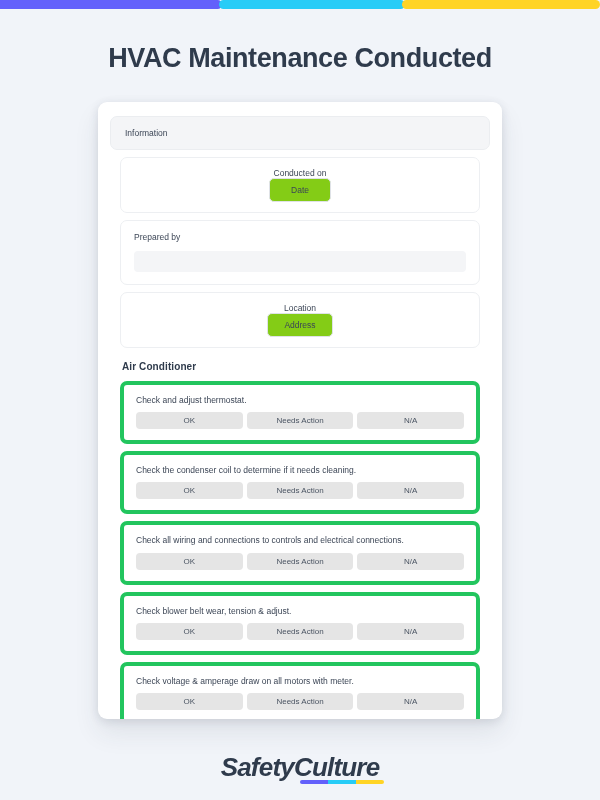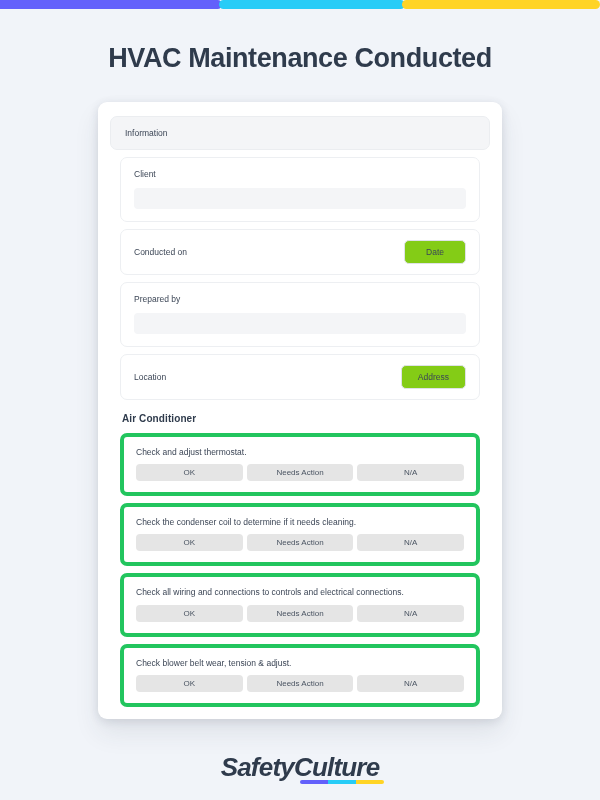--- a/index.html
+++ b/index.html
@@ -79,20 +79,21 @@
     border-radius: 7px;
     margin: 0 10px 7px 10px;
     padding: 11px 13px 12px 13px;
   }
   .field-card.inline {
     display: flex;
     align-items: center;
     justify-content: space-between;
     padding: 10px 13px;
     min-height: 44px;
+    flex-direction: column;
   }
 
   .field-label {
     font-size: 8.5px;
     color: #3c4656;
     display: block;
     margin-bottom: 9px;
   }
   .field-label.no-margin { margin-bottom: 0; }
 
@@ -203,24 +204,20 @@
 </div>
 
 <h1 class="page-title">HVAC Maintenance Conducted</h1>
 
 <div class="doc-card">
 
   <div class="section-strip">
     <span class="section-strip-label">Information</span>
   </div>
 
-  <div class="field-card">
-    <span class="field-label">Client</span>
-    <span class="field-input"></span>
-  </div>
 
   <div class="field-card inline">
     <span class="field-label no-margin">Conducted on</span>
     <button class="pill-button">Date</button>
   </div>
 
   <div class="field-card">
     <span class="field-label">Prepared by</span>
     <span class="field-input"></span>
   </div>
@@ -261,20 +258,28 @@
 
   <div class="check-card">
     <span class="check-question">Check blower belt wear, tension &amp; adjust.</span>
     <div class="check-options">
       <button class="opt-button">OK</button>
       <button class="opt-button">Needs Action</button>
       <button class="opt-button">N/A</button>
     </div>
   </div>
 
+  <div class="check-card">
+    <span class="check-question">Check voltage &amp; amperage draw on all motors with meter.</span>
+    <div class="check-options">
+      <button class="opt-button">OK</button>
+      <button class="opt-button">Needs Action</button>
+      <button class="opt-button">N/A</button>
+    </div>
+  </div>
 
 </div>
 
 <div class="footer-logo">
   <span class="logo-wrap">
     <span class="logo-text">SafetyCulture</span>
     <span class="logo-underline">
       <span class="lu0"></span>
       <span class="lu1"></span>
       <span class="lu2"></span>

